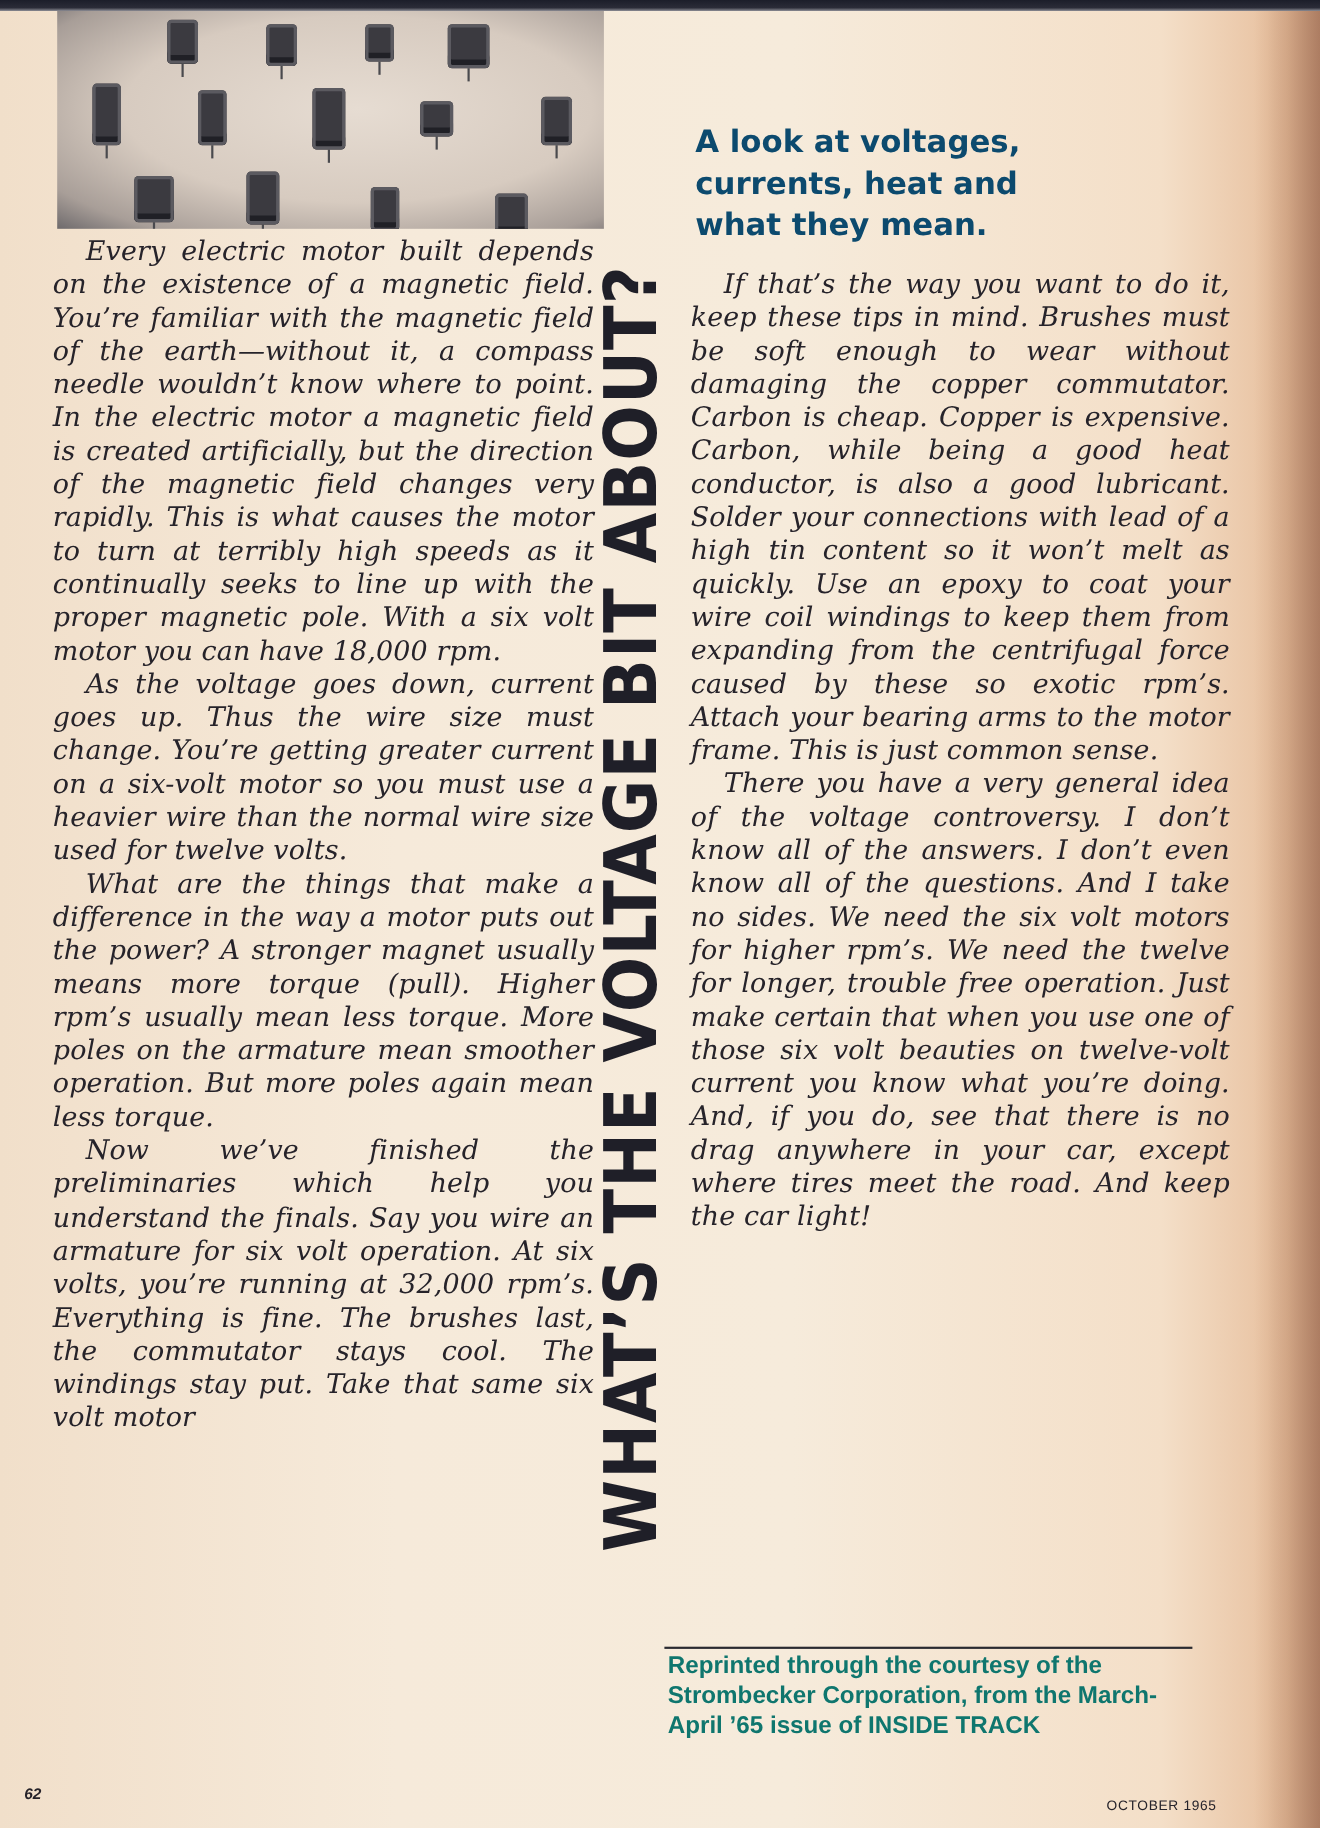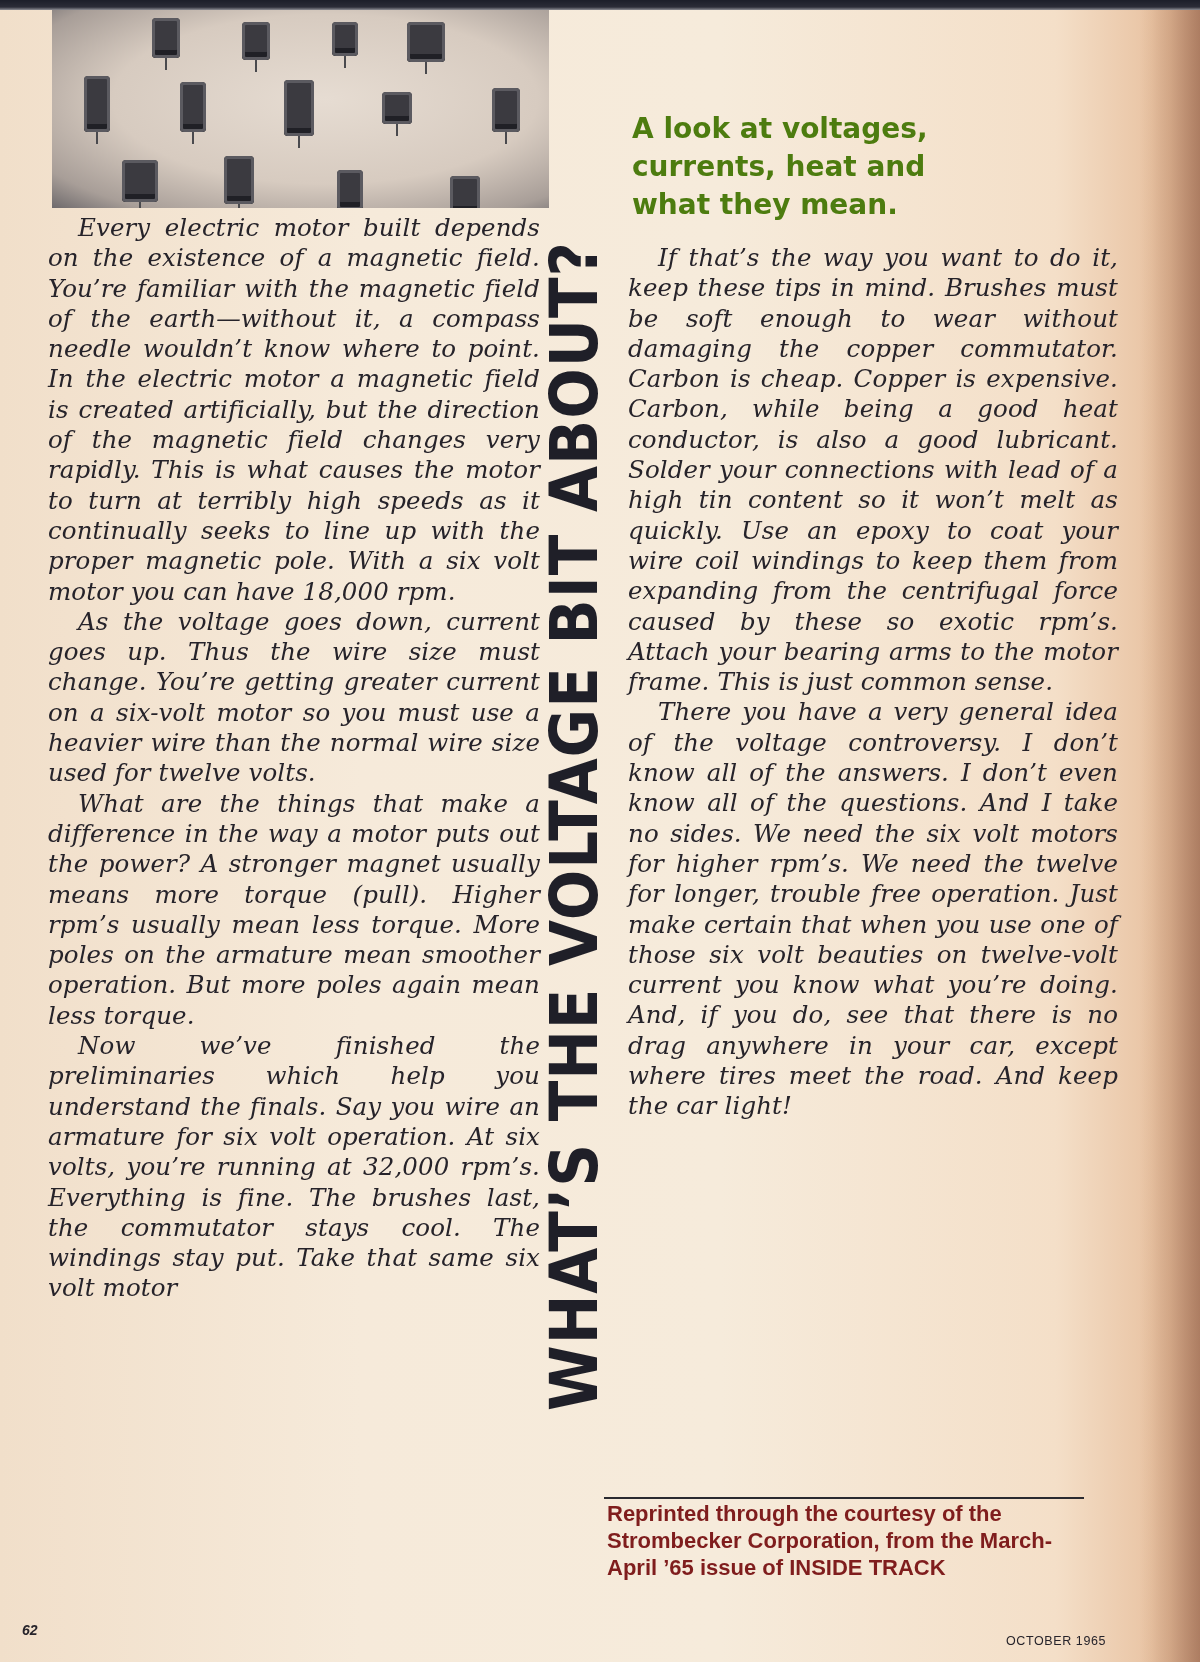--- a/index.html
+++ b/index.html
@@ -47,29 +47,29 @@
     transform: translate(-50%, -50%) rotate(-90deg);
     white-space: nowrap;
     font-family: "DejaVu Sans", "Liberation Sans", sans-serif;
     font-weight: bold; font-size: 66px; letter-spacing: 1px;
     color: #1f1f28; transform-origin: center;
     font-stretch: condensed;
   }
   .subhead {
     position: absolute; left: 632px; top: 110px; width: 360px;
     font-family: "DejaVu Sans", "Liberation Sans", sans-serif; font-weight: bold;
-    font-size: 28px; line-height: 38px; color: #4d7c0f;
+    font-size: 28px; line-height: 38px; color: #0c4a6e;
   }
   .rule {
     position: absolute; left: 604px; top: 1497px; width: 480px; height: 2px; background: #2a2a30;
   }
   .credit {
     position: absolute; left: 607px; top: 1500px; width: 470px;
     font-family: "Liberation Sans", "DejaVu Sans", sans-serif; font-weight: bold;
-    font-size: 22px; line-height: 27px; color: #7f1d1d;
+    font-size: 22px; line-height: 27px; color: #0f766e;
   }
   .page-num {
     position: absolute; left: 22px; top: 1622px;
     font-family: "Liberation Sans", sans-serif; font-weight: bold; font-size: 14px; font-style: italic;
   }
   .footer-date {
     position: absolute; left: 1006px; top: 1634px;
     font-family: "Liberation Sans", sans-serif; font-size: 12.5px; letter-spacing: 0.6px;
   }
 </style>

